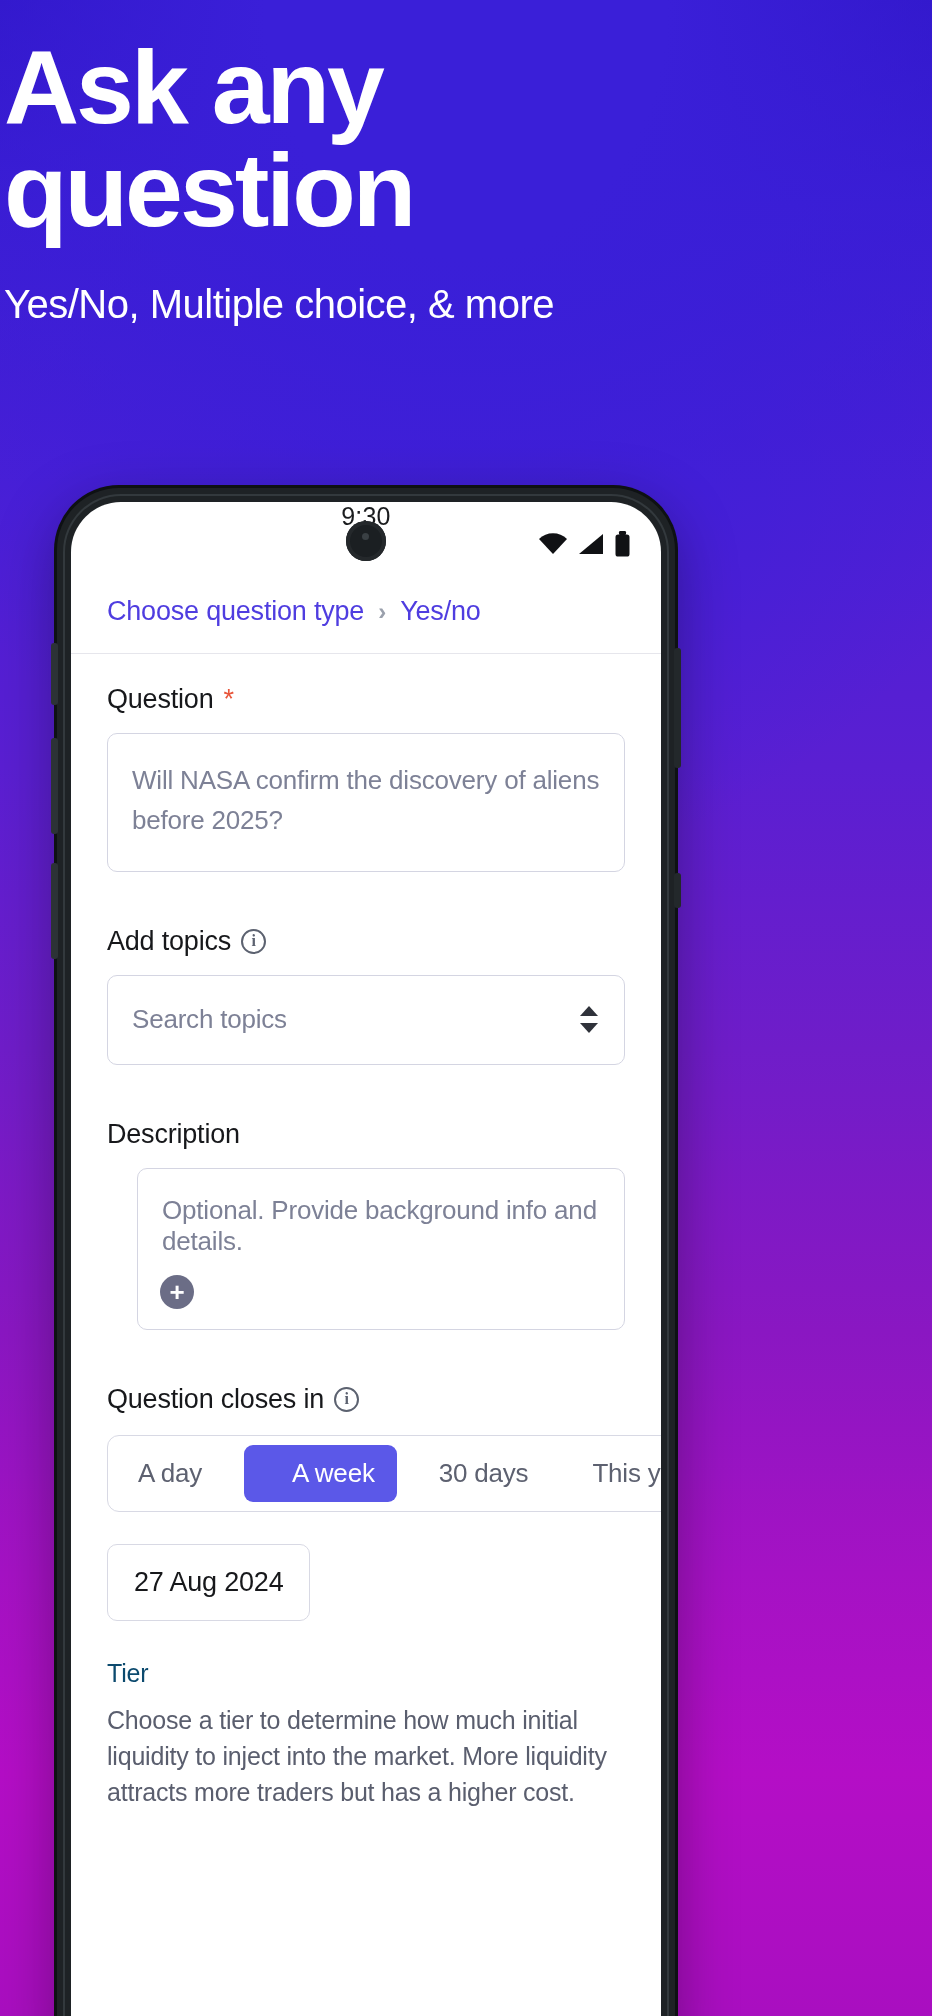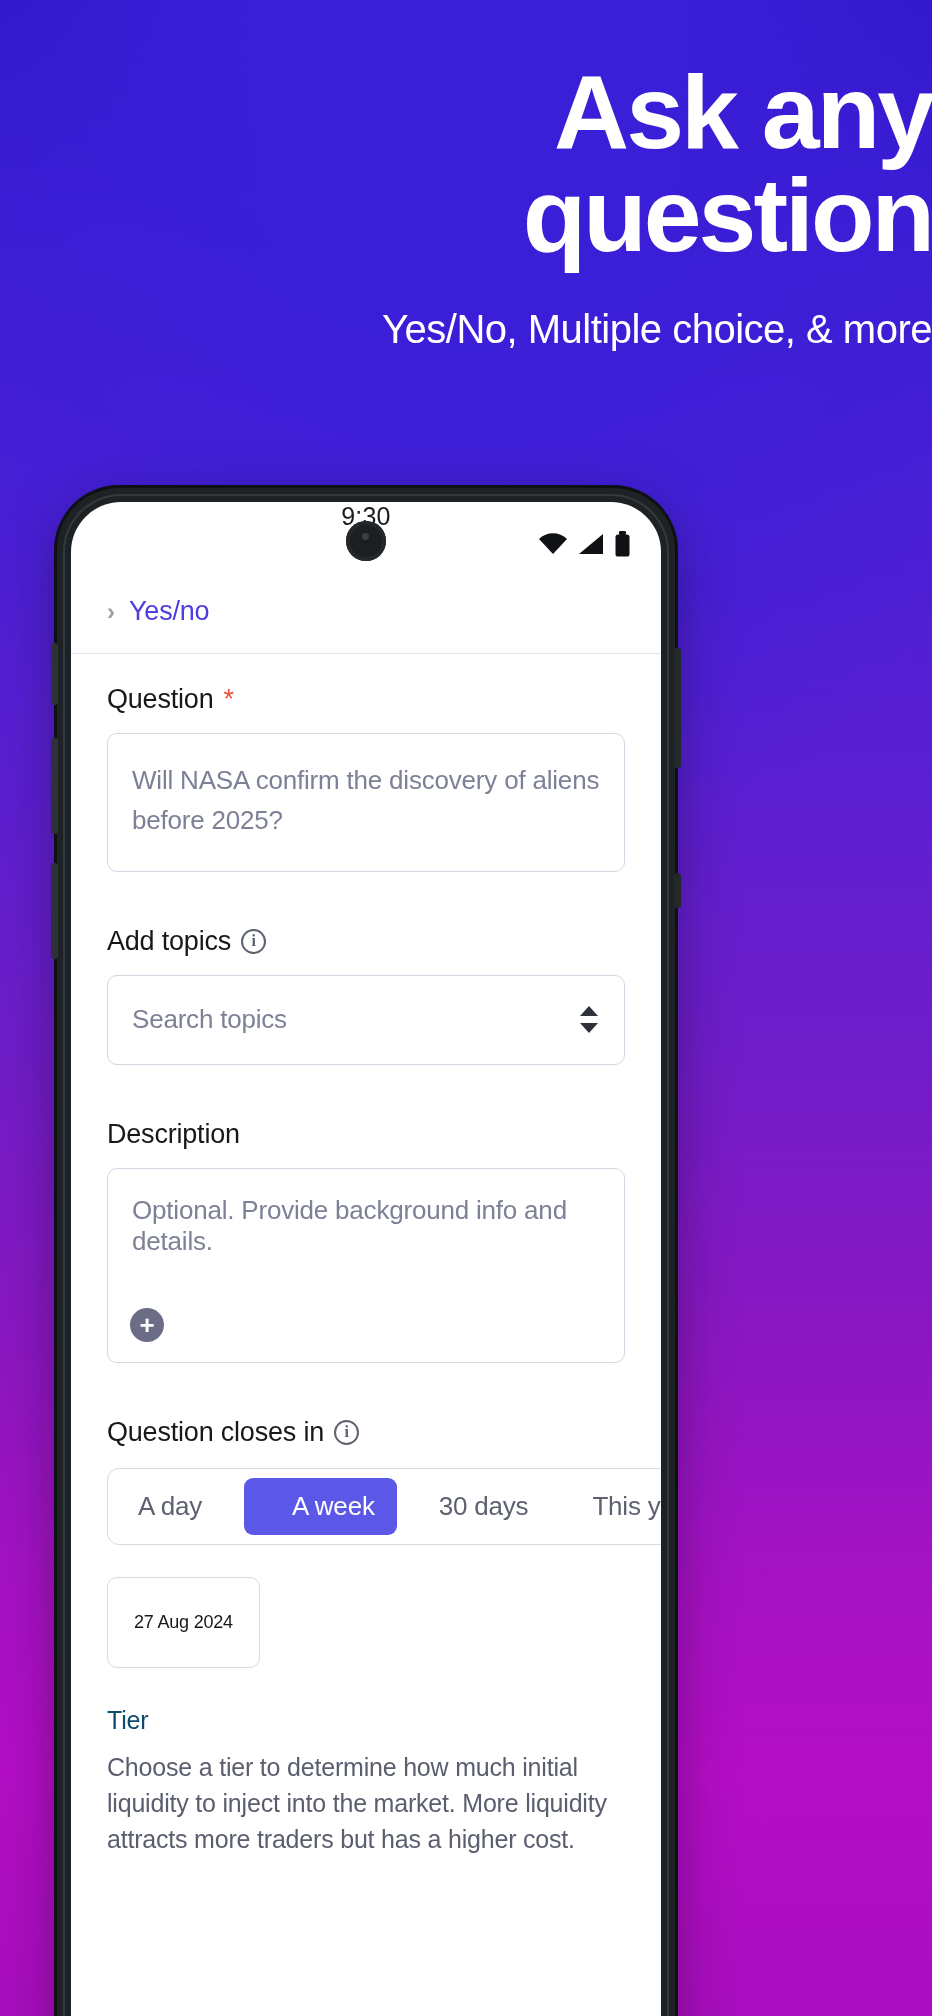--- a/index.html
+++ b/index.html
@@ -22,23 +22,23 @@
         #5a1fd2 38%,
         #6f1dc9 52%,
         #8a17c2 66%,
         #a512c4 78%,
         #b40ec6 88%,
         #a90ec0 100%);
   }
 
   
   .hero{
-    position:absolute; left:16px; right:0; top:0;
-    padding-top:61px;
-    text-align:right;
+    position:absolute; left:4px; right:0; top:0;
+    padding-top:36px;
+    text-align:left;
     color:#ffffff;
   }
   .hero h1{
     font-size:104px;
     line-height:0.99;
     font-weight:700;
     letter-spacing:-3px;
     text-rendering:optimizeLegibility;
   }
   .hero h1 .l2{ display:block; }
@@ -184,21 +184,22 @@
     width:0; height:0;
     border-left:9px solid transparent;
     border-right:9px solid transparent;
   }
   .chev .up{ border-bottom:10px solid #2f323a; }
   .chev .dn{ border-top:10px solid #2f323a; }
 
   .field.desc{
     position:relative;
     padding:26px 24px;
-    height:195px;
+    height:162px;
+    margin-left:30px;
   }
   .plus{
     position:absolute;
     left:22px; bottom:20px;
     width:34px; height:34px;
     border-radius:50%;
     background:#6b6d86;
     color:#fff;
     display:flex; align-items:center; justify-content:center;
     font-size:26px; font-weight:700; line-height:1;
@@ -228,22 +229,22 @@
     background:#5b58e8;
     color:#ffffff;
     padding-left:48px;
   }
 
   .datebox{
     margin-top:32px;
     display:inline-block;
     border:1px solid #d8d9e4;
     border-radius:10px;
-    padding:34px 26px;
-    font-size:18px;
+    padding:22px 26px;
+    font-size:27px;
     color:#17181b;
     letter-spacing:-0.2px;
   }
 
   .tier-title{
     margin-top:38px;
     font-size:25px;
     color:#0c4a6e;
     letter-spacing:-0.2px;
   }
@@ -290,20 +291,21 @@
             <path d="M26 2 L26 22 L2 22 Z" fill="#101114"></path>
           </svg>
           <svg width="17" height="26" viewBox="0 0 17 26">
             <rect x="5" y="0" width="7" height="4" rx="1.2" fill="#101114"></rect>
             <rect x="1.5" y="3.5" width="14" height="22" rx="2.6" fill="#101114"></rect>
           </svg>
         </div>
       </div>
 
       <div class="breadcrumb">
+        <span class="crumb">Choose question type</span>
         <span class="crumb-sep">›</span>
         <span class="crumb">Yes/no</span>
       </div>
 
       <div class="form">
 
         
         <div class="label">
           <span>Question</span>
             <span class="req">*</span>

